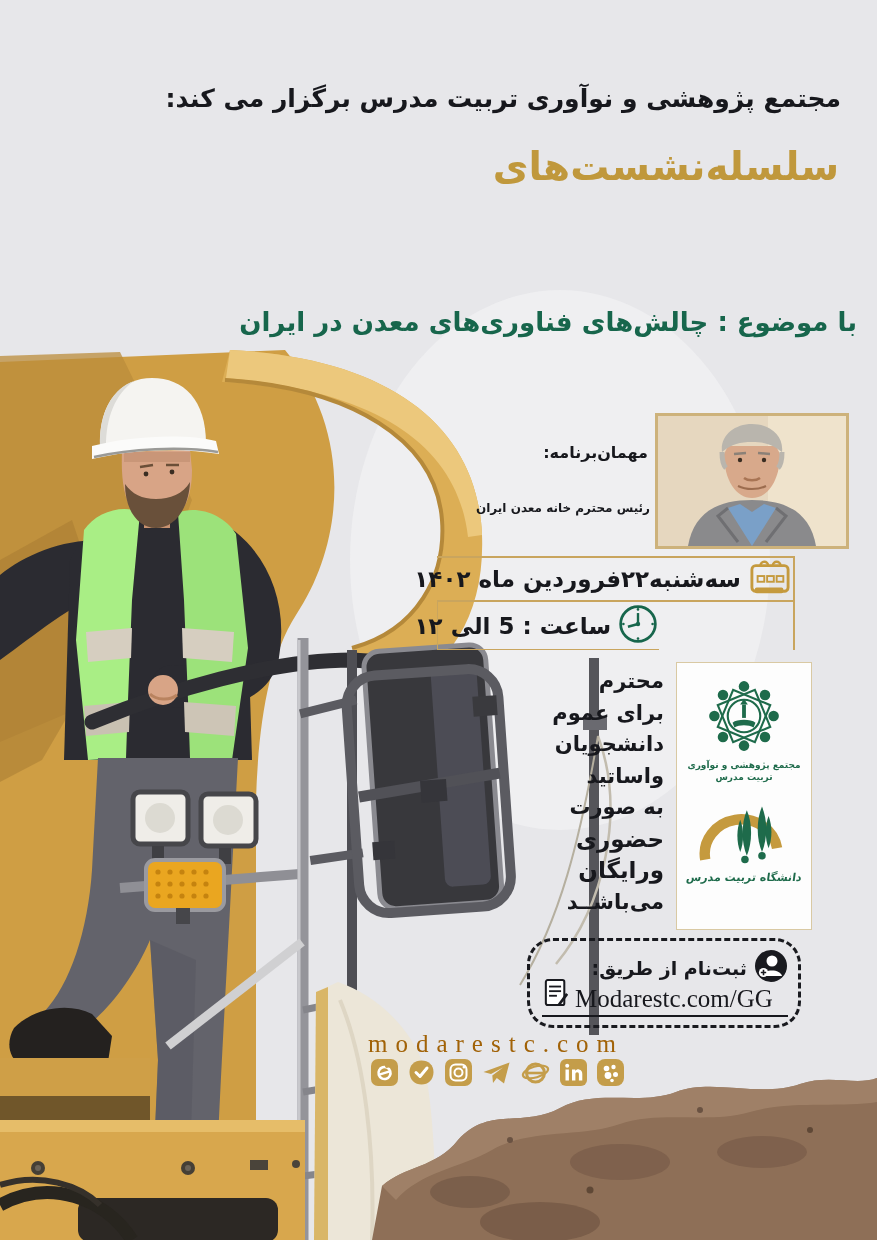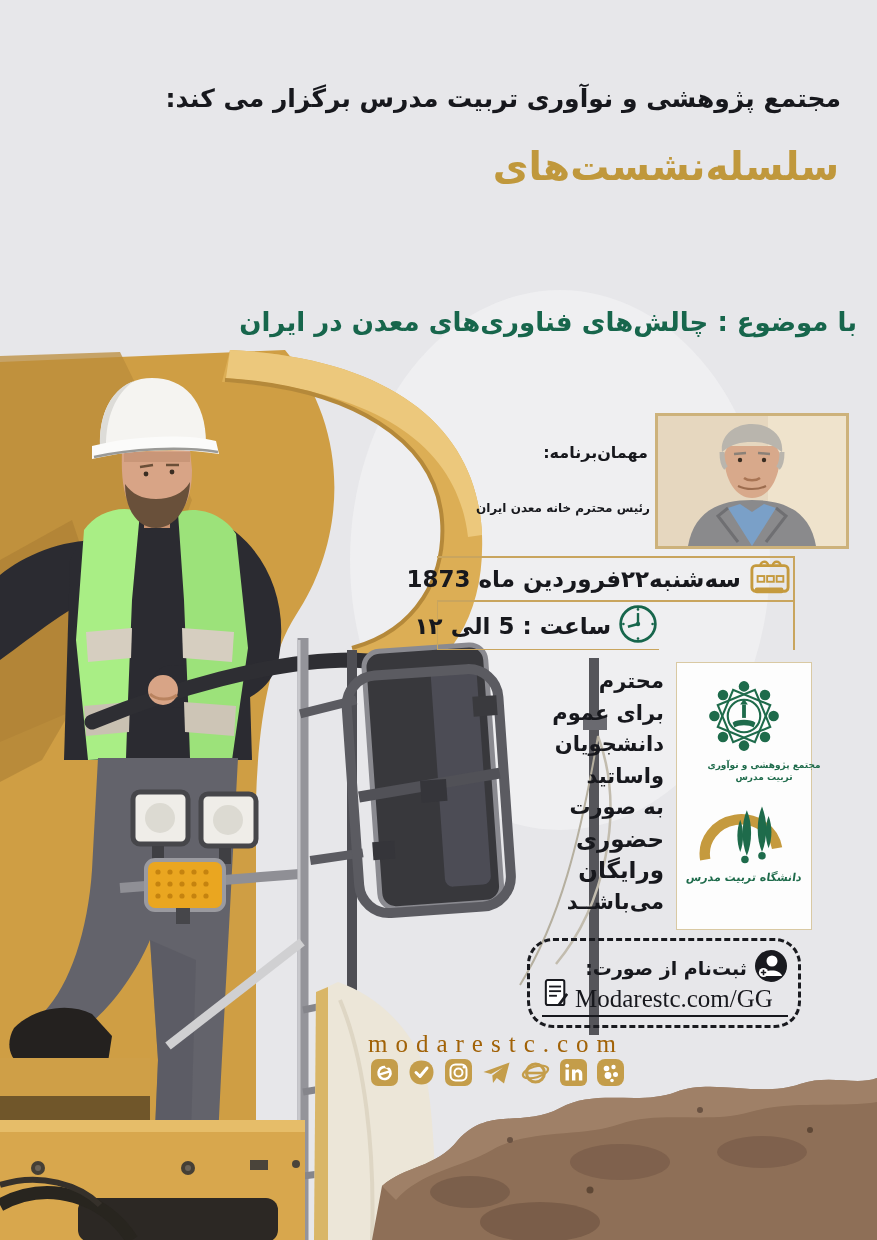--- a/index.html
+++ b/index.html
@@ -25,21 +25,21 @@
   .sch-row{display:flex;align-items:center;justify-content:flex-start;direction:rtl;gap:6px;}
   .date-row{height:42px;border-bottom:2px solid #c9a55e;padding-left:4px;}
   .time-row{height:48px;width:222px;margin-right:auto;margin-left:0;border-left:1.5px solid #c9a55e;border-bottom:1.5px solid #c9a55e;box-sizing:border-box;}
   .sch-text{font-size:23px;font-weight:800;color:#17181d;white-space:nowrap;}
 
   .participation{right:213px;top:666px;text-align:right;color:#17181d;}
   .participation div{font-size:21px;font-weight:600;line-height:31.5px;}
   .participation div.p-bold{font-size:23px;font-weight:800;}
 
   .logo-box{left:676px;top:662px;width:136px;height:268px;background:#fdfdfd;border:1px solid #d9c9a3;box-sizing:border-box;}
-  .logo-cap1{width:100%;text-align:center;font-size:9px;font-weight:800;color:#1e6b4b;line-height:12px;direction:rtl;margin-left:20px;}
+  .logo-cap1{width:100%;text-align:center;font-size:9px;font-weight:800;color:#1e6b4b;line-height:12px;direction:rtl;}
   .logo-cap2{width:100%;text-align:center;font-size:11px;font-weight:700;color:#1e6b4b;direction:rtl;transform:skewX(-8deg);}
 
   .reg-box{left:527px;top:938px;width:274px;height:90px;border:3px dashed #191a1f;border-radius:26px;box-sizing:border-box;}
   .reg-row1{position:absolute;right:10px;top:8px;display:flex;direction:rtl;align-items:center;gap:7px;}
   .reg-label{font-size:19px;font-weight:800;color:#17181d;direction:rtl;}
   .reg-row2{position:absolute;left:12px;bottom:8px;display:flex;align-items:flex-end;gap:7px;
             border-bottom:2px solid #17181d;padding:0 4px 3px 2px;width:240px;}
   .reg-url{font-size:25px;color:#17181d;line-height:26px;}
 
   .website{left:368px;top:1030px;font-size:25px;letter-spacing:8px;color:#a16207;}
@@ -222,21 +222,21 @@
       <span>
         <svg width="46" height="40" viewBox="0 0 46 42">
           <rect x="4" y="9" width="38" height="27" rx="4" fill="none" stroke="#c59a3e" stroke-width="3"></rect>
           <path d="M13,9 a4,4 0 0 1 8,0 M26,9 a4,4 0 0 1 8,0" fill="none" stroke="#c59a3e" stroke-width="2.5"></path>
           <rect x="10" y="20" width="7" height="6" fill="none" stroke="#c59a3e" stroke-width="2"></rect>
           <rect x="20" y="20" width="7" height="6" fill="none" stroke="#c59a3e" stroke-width="2"></rect>
           <rect x="30" y="20" width="7" height="6" fill="none" stroke="#c59a3e" stroke-width="2"></rect>
           <rect x="7" y="32" width="30" height="6" rx="2" fill="#c59a3e"></rect>
         </svg>
       </span>
-      <span class="sch-text fa">سه‌شنبه۲۲فروردین ماه 1873</span>
+      <span class="sch-text fa">سه‌شنبه۲۲فروردین ماه ۱۴۰۲</span>
     </div>
     <div class="sch-row time-row">
       <span>
         <svg width="42" height="42" viewBox="0 0 46 46">
           <circle cx="23" cy="23" r="19" fill="none" stroke="#17664c" stroke-width="3"></circle>
           <circle cx="23" cy="23" r="2.4" fill="#17664c"></circle>
           <line x1="23" y1="23" x2="23" y2="11" stroke="#17664c" stroke-width="2.6"></line>
           <line x1="23" y1="23" x2="12" y2="26" stroke="#17664c" stroke-width="2.6"></line>
           <circle cx="23" cy="7" r="1.4" fill="#17664c"></circle>
             <circle cx="23" cy="39" r="1.4" fill="#17664c"></circle>
@@ -304,21 +304,21 @@
     <div class="reg-row1">
       <span>
         <svg width="34" height="34" viewBox="0 0 34 34">
           <circle cx="17" cy="17" r="16" fill="#191a1f"></circle>
           <circle cx="18" cy="12" r="5.5" fill="#ffffff"></circle>
           <path d="M8,27 C9.5,19.5 26.5,19.5 28,27 Z" fill="#ffffff"></path>
           <circle cx="9.5" cy="23.5" r="4.6" fill="#ffffff"></circle>
           <path d="M9.5,20.8 L9.5,26.2 M6.8,23.5 L12.2,23.5" stroke="#191a1f" stroke-width="1.6"></path>
         </svg>
       </span>
-      <span class="reg-label">ثبت‌نام از صورت:</span>
+      <span class="reg-label">ثبت‌نام از طریق:</span>
     </div>
     <div class="reg-row2">
       <span>
         <svg width="24" height="30" viewBox="0 0 26 32">
           <rect x="2" y="2" width="20" height="27" rx="2" fill="#ffffff" stroke="#191a1f" stroke-width="2.2"></rect>
           <line x1="5.5" y1="9" x2="18.5" y2="9" stroke="#191a1f" stroke-width="2"></line>
           <line x1="5.5" y1="14" x2="18.5" y2="14" stroke="#191a1f" stroke-width="2"></line>
           <line x1="5.5" y1="19" x2="14" y2="19" stroke="#191a1f" stroke-width="2"></line>
           <line x1="16" y1="29" x2="25" y2="17" stroke="#191a1f" stroke-width="3"></line>
         </svg>

